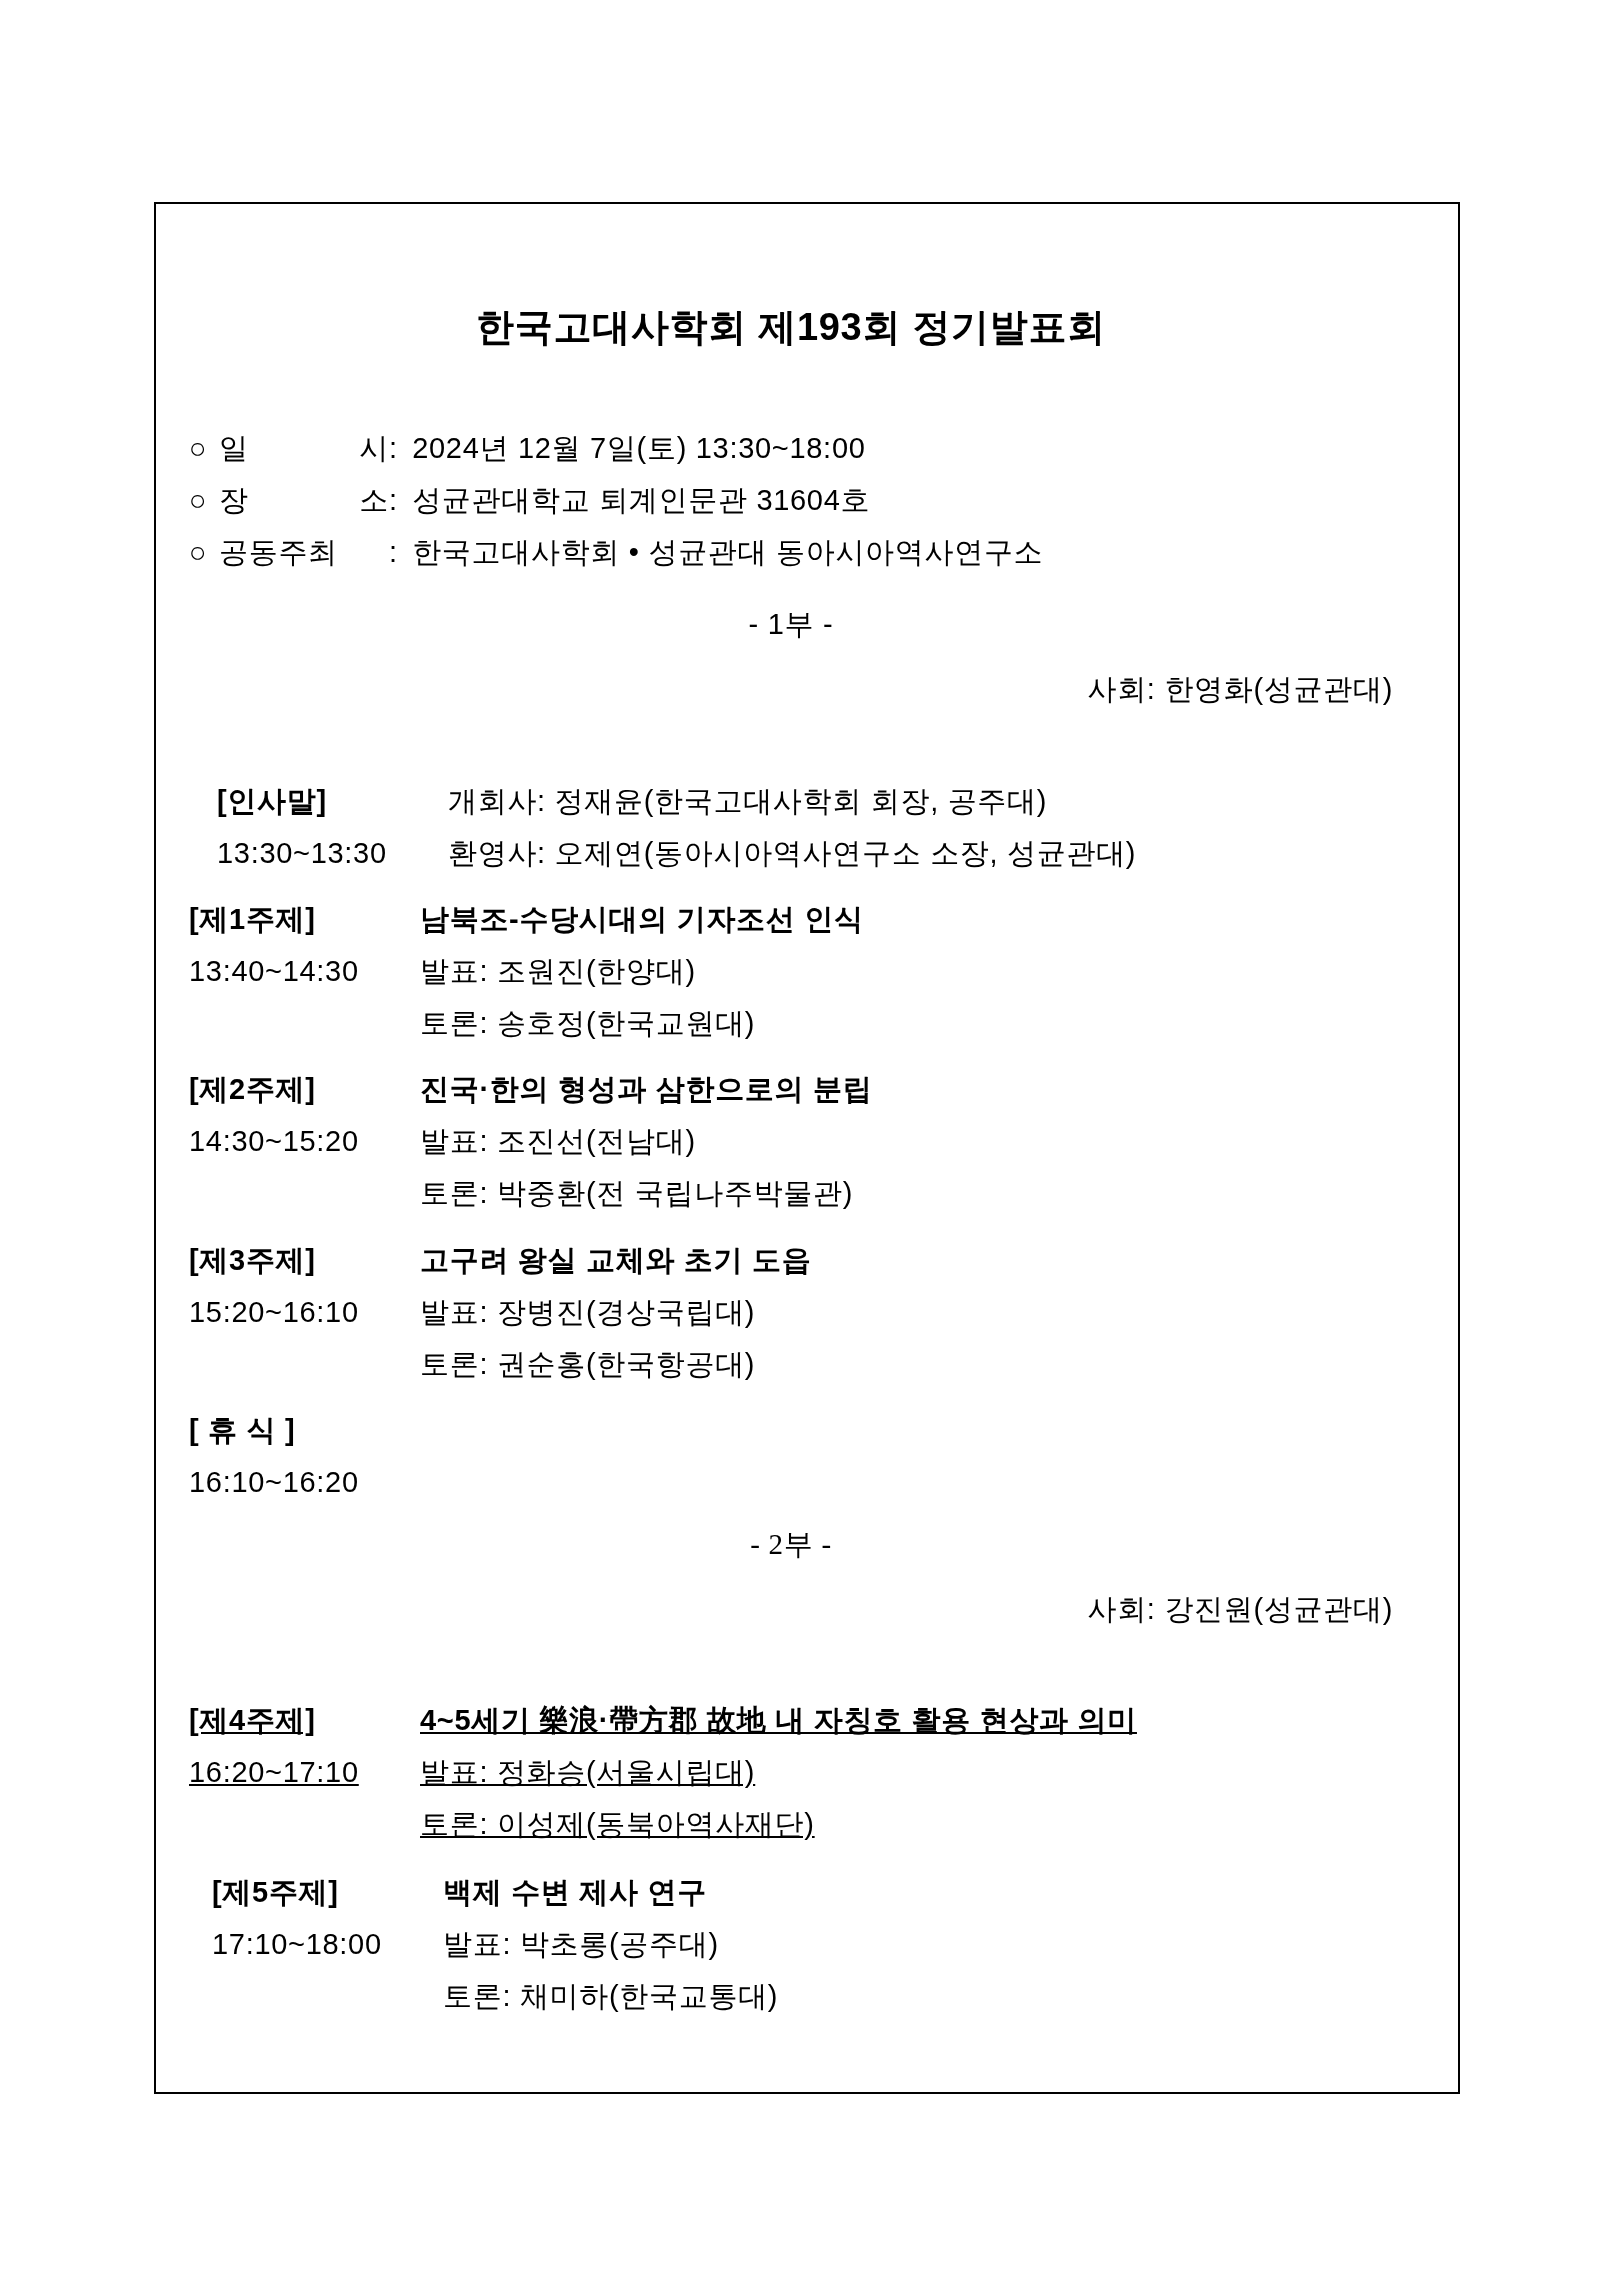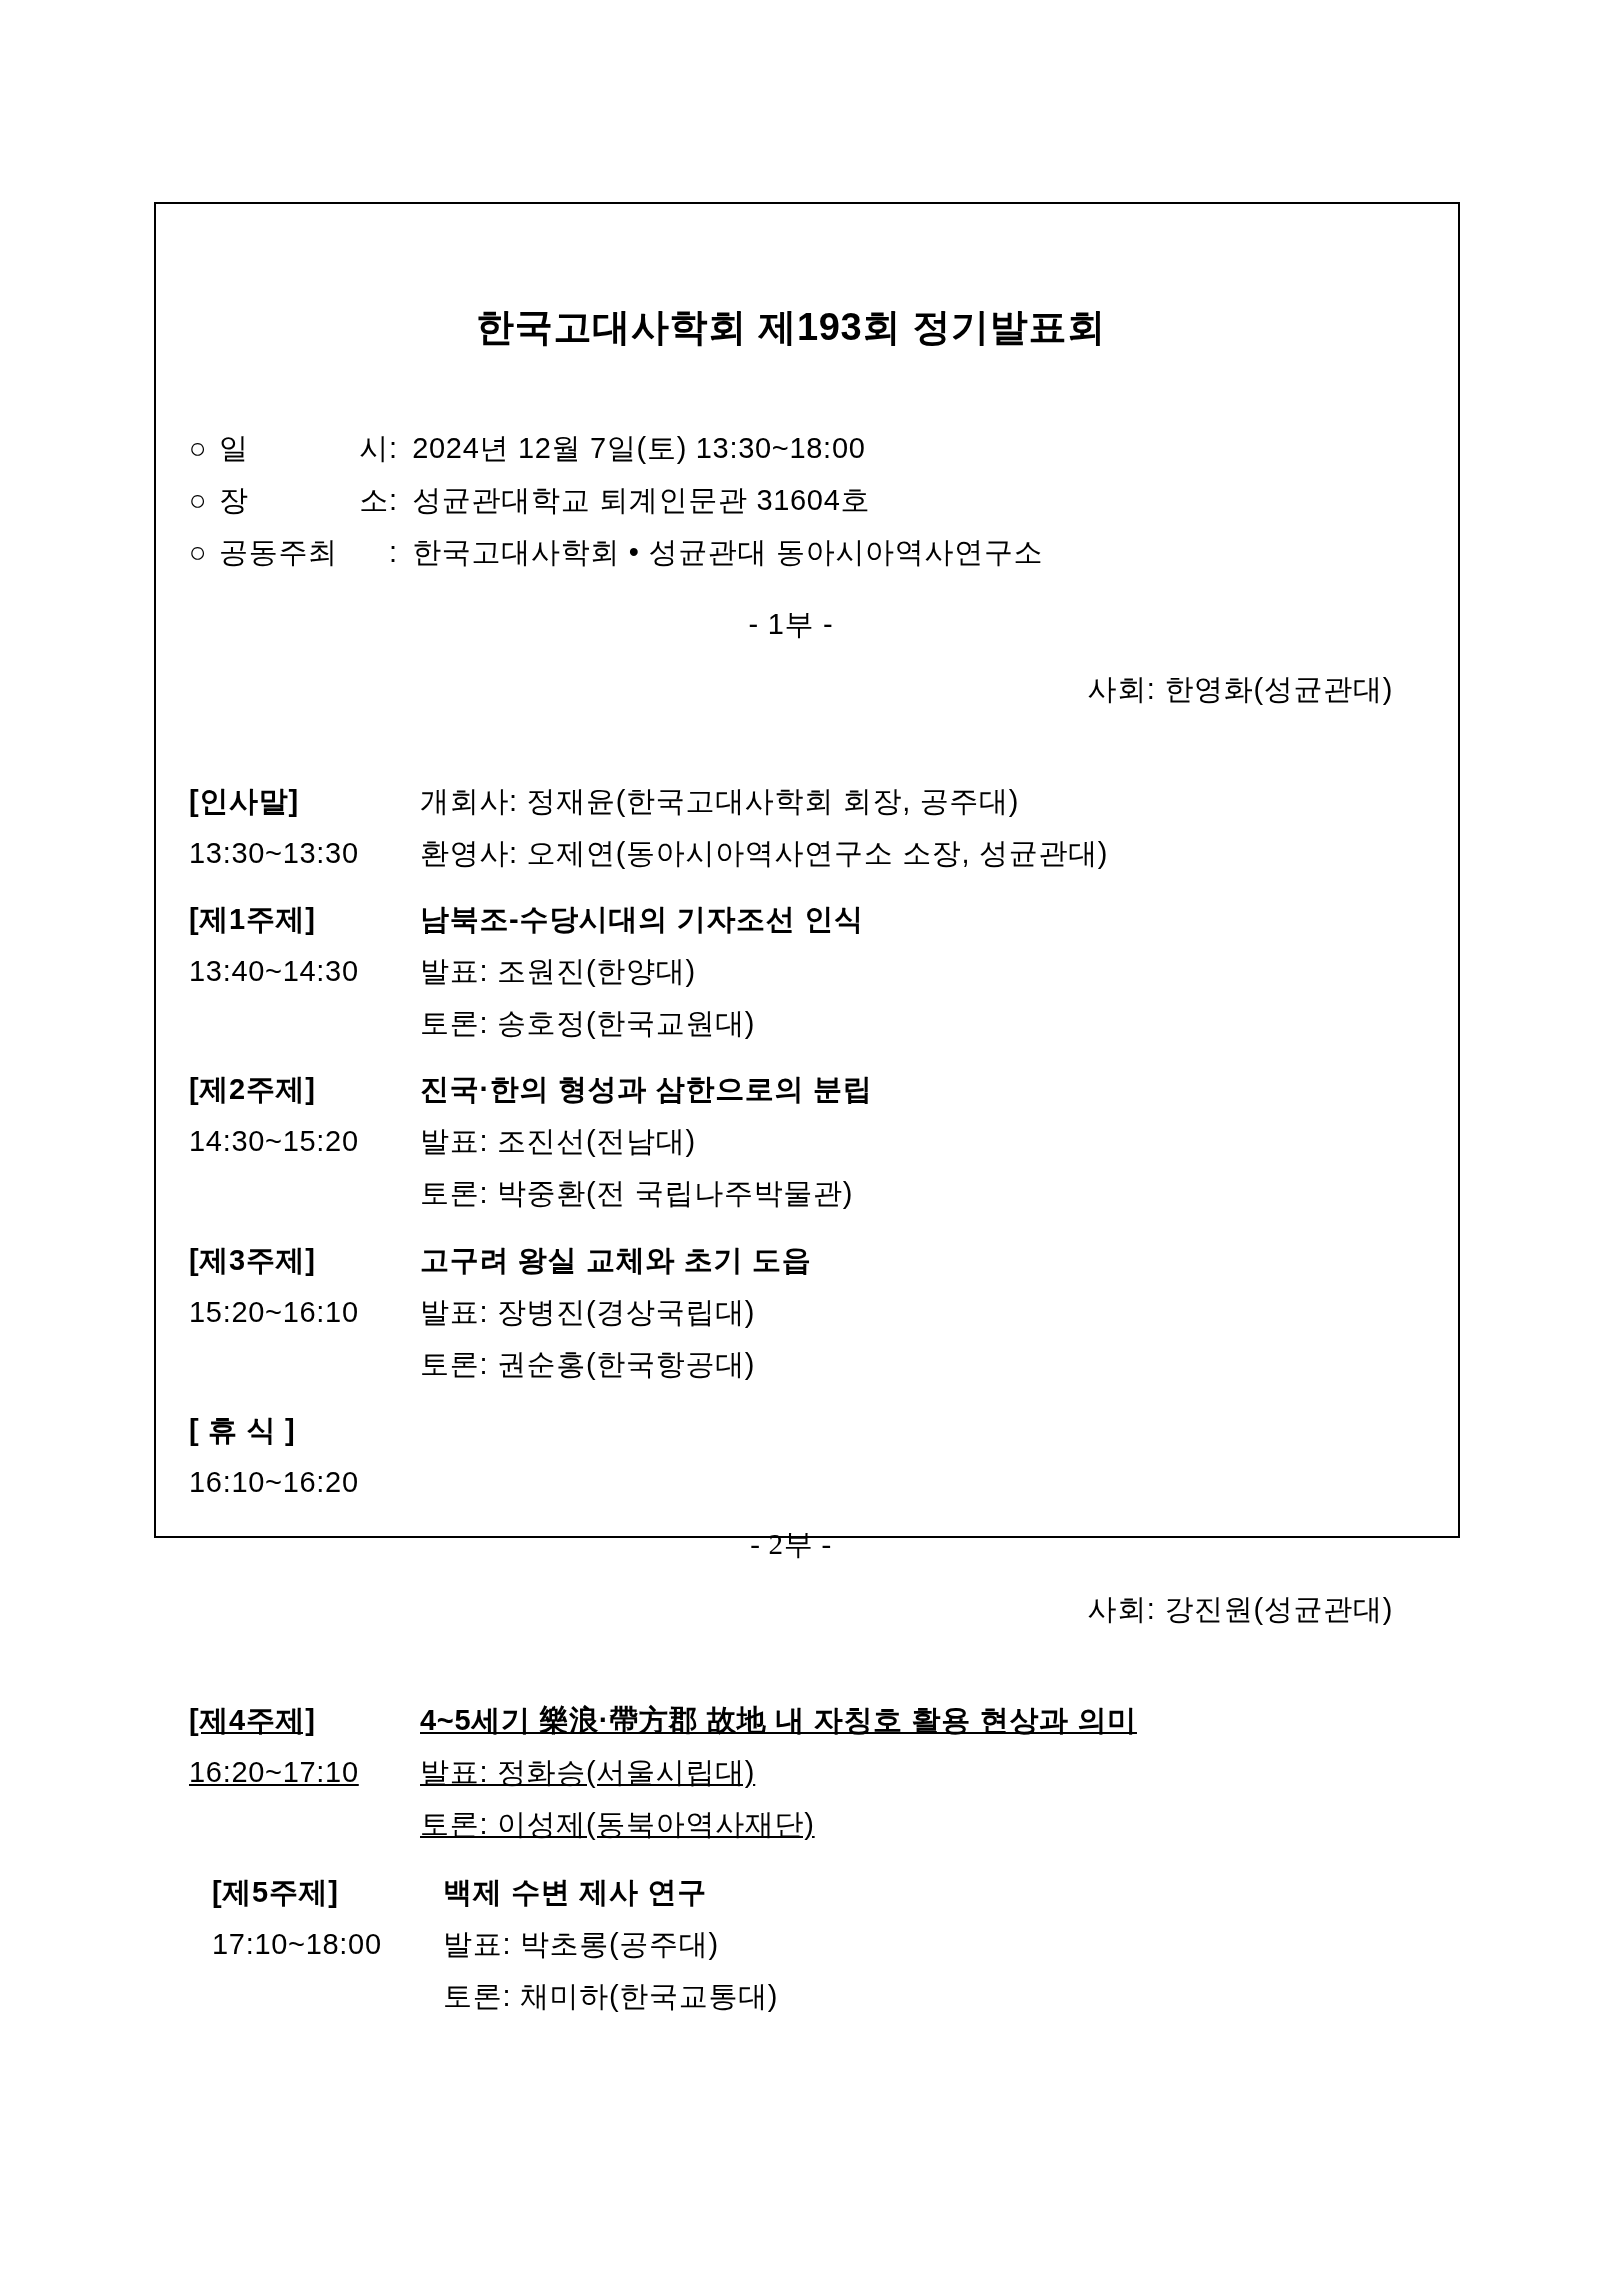--- a/index.html
+++ b/index.html
@@ -1,21 +1,21 @@
 <!DOCTYPE html>
 <html style="font-size:10.5px"><head>
 <meta charset="utf-8">
 <style>
   html,body{margin:0;padding:0;}
   body{
     width:1623px;height:2295px;background:#ffffff;position:relative;
     font-family:"Liberation Sans", sans-serif;color:#000;
   }
   .frame{
-    position:absolute;left:154px;top:202px;width:1306px;height:1336px;
+    position:absolute;left:154px;top:202px;width:1306px;height:1892px;
     border:2px solid #000;box-sizing:border-box;background:#fff;
   }
   .inner{padding:0 65px 0 33px;}
   .line{font-size:29px;line-height:52px;letter-spacing:0.7px;white-space:pre;}
   .title{
     margin-top:97px;font-size:38px;font-weight:bold;text-align:center;
     line-height:52px;letter-spacing:0.7px;white-space:pre;
   }
   .info-block{margin-top:69px;}
   .info-line{display:flex;align-items:baseline;}
@@ -24,21 +24,21 @@
     display:inline-flex;justify-content:space-between;width:170px;
     flex:none;white-space:pre;
   }
   .info-colon{margin-right:14.4px;}
   .center{text-align:center;}
   .right{text-align:right;}
   .bold{font-weight:bold;}
   .part-heading{margin-top:19.6px;}
   .part-heading2{margin-top:9.8px;font-family:Liberation Serif, serif;}
   .moderator{margin-top:13px;}
-  .block-first{margin-top:60px;}
+  .block-first{margin-top:60px;margin-left:28px;}
   .block{margin-top:14.4px;}
   .block-part2-first{margin-top:59px;text-decoration:underline;}
   .block-part2{margin-top:16.4px;margin-left:23px;}
   .sched-row{display:flex;}
   .col-a{width:231px;flex:none;white-space:pre;}
   .col-b{flex:1;white-space:pre;}
 </style>
 </head>
 <body>
 

